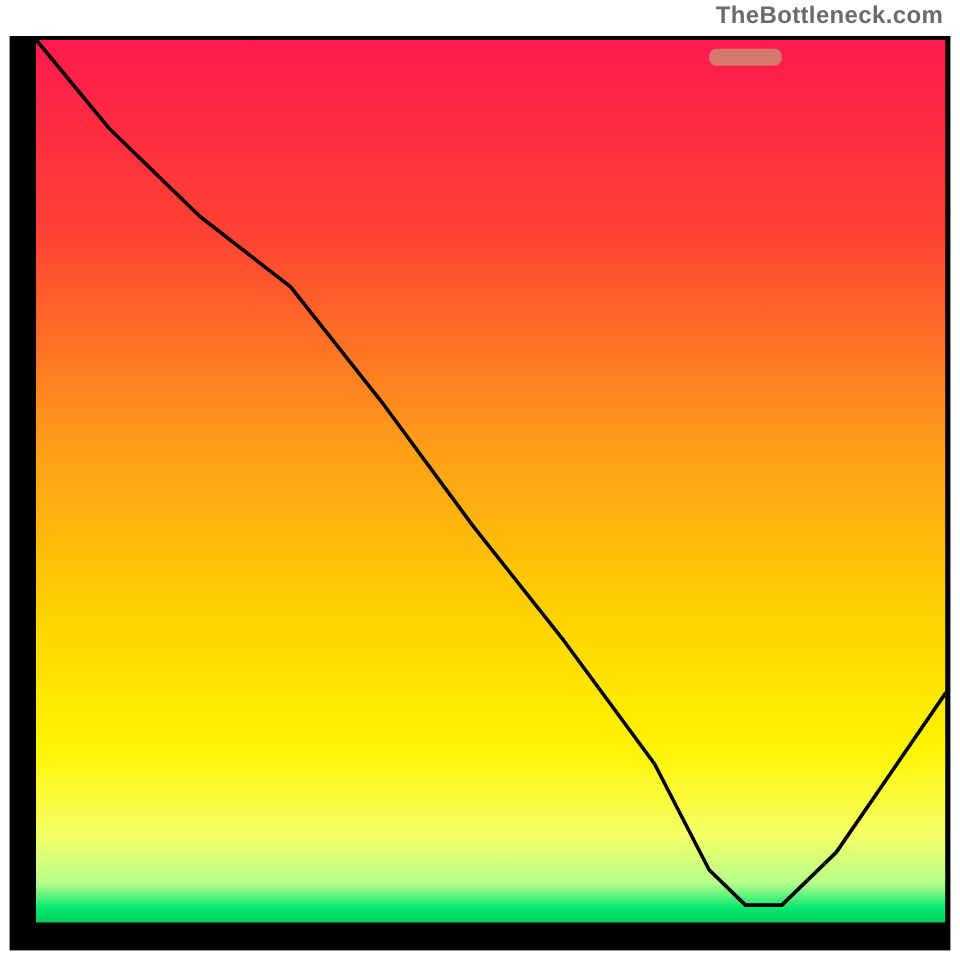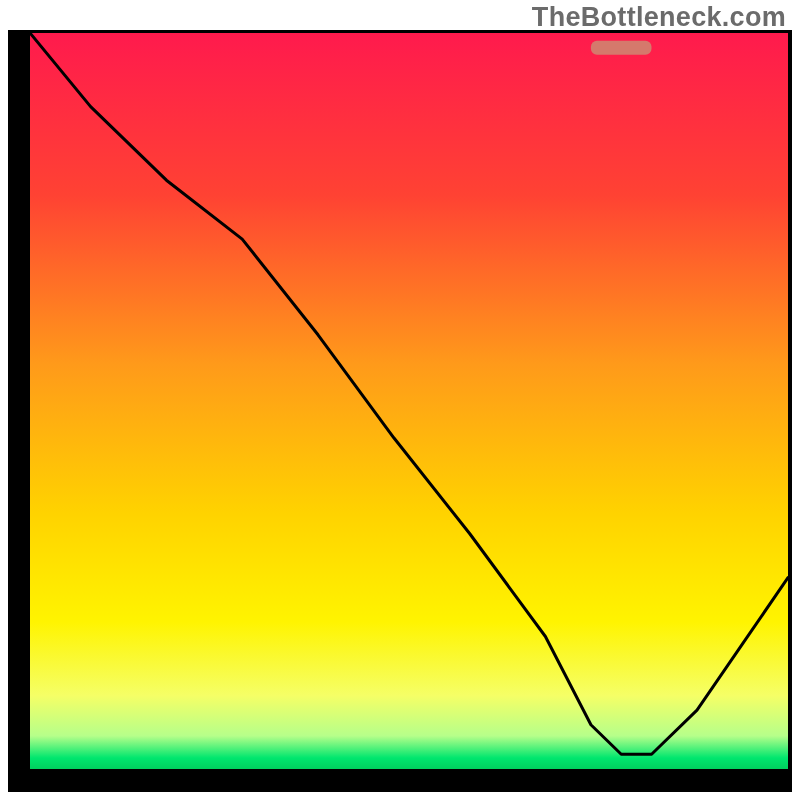--- a/index.html
+++ b/index.html
@@ -15,21 +15,21 @@
     position: absolute;
     left: 0;
     top: 0;
     width: 800px;
     height: 800px;
   }
   .watermark {
     position: absolute;
     top: 2px;
     right: 14px;
-    font-size: 27px;
+    font-size: 20px;
     font-weight: bold;
     color: #6b6b6b;
     letter-spacing: 0.3px;
   }
   .plot-outer {
     position: absolute;
     left: 8px;
     top: 30px;
     width: 784px;
     height: 762px;

